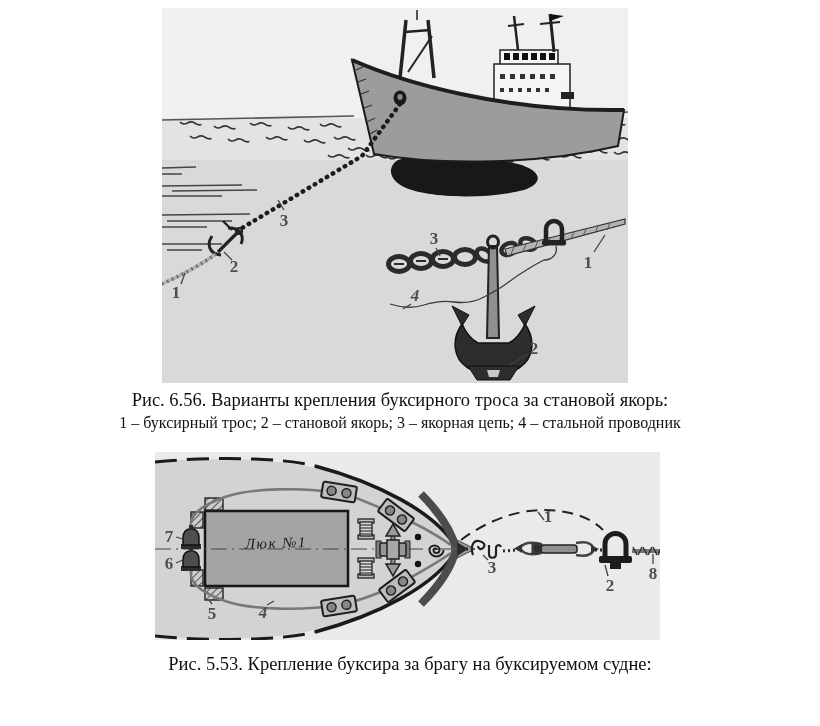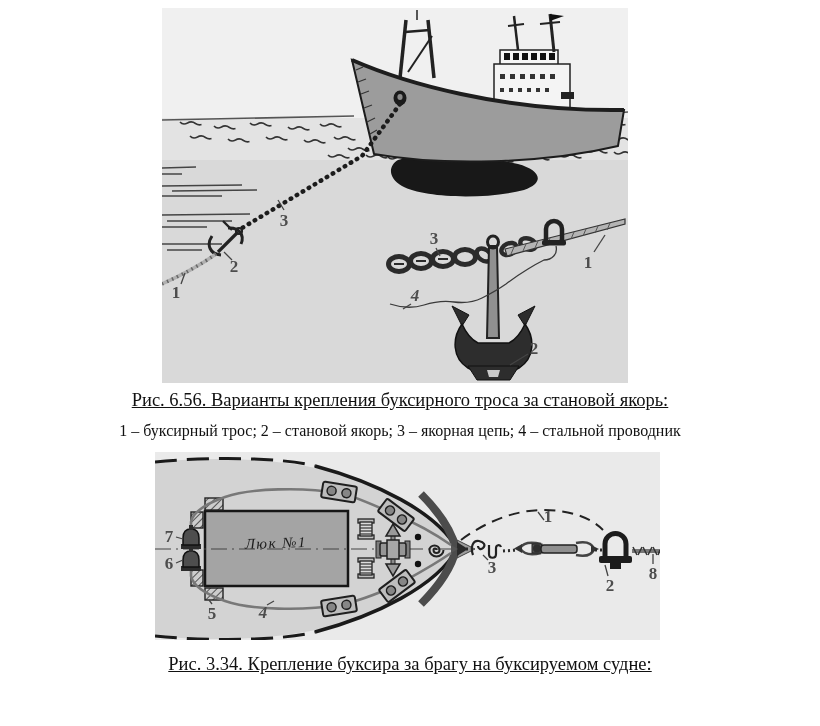--- a/index.html
+++ b/index.html
@@ -1,22 +1,22 @@
 <!DOCTYPE html>
 <html><head>
 <meta charset="utf-8">
 <style>
   html,body{margin:0;padding:0;background:#fff;}
   .page{position:relative;width:820px;height:726px;background:#ffffff;overflow:hidden;
         font-family:"Liberation Serif",serif;}
   .fig{position:absolute;}
   .fig svg{display:block;}
   .caption{position:absolute;text-align:center;color:#111;}
-  .cap-title{font-size:18.5px;line-height:23px;text-decoration:underline;}
-  .cap-legend{font-size:16px;line-height:21px;margin:8px auto;}
+  .cap-title{font-size:18.5px;line-height:23px;}
+  .cap-legend{font-size:16px;line-height:21px;margin:0 auto;}
   .c1{top:389px;left:0;width:800px;}
   .c2{top:653px;left:5px;width:810px;}
   .c2 .cap-legend{max-width:790px;}
   text.callout{font-size:17px;font-weight:bold;fill:#4d4d4d;
                font-family:"Liberation Serif",serif;}
   text.callout.it{font-style:italic;}
   .hatch-label{font-size:15px;font-style:italic;letter-spacing:1.5px;fill:#1d1d1d;
                font-family:"Liberation Serif",serif;}
   .leader{stroke:#444;stroke-width:1.3;fill:none;}
 </style>
@@ -386,16 +386,16 @@
     <text class="callout" x="57" y="167" text-anchor="middle">5</text>
     <text class="callout it" x="108" y="166" text-anchor="middle">4</text>
     <text class="callout" x="337" y="121" text-anchor="middle">3</text>
     <text class="callout" x="393" y="70" text-anchor="middle">1</text>
     <text class="callout" x="455" y="139" text-anchor="middle">2</text>
     <text class="callout" x="498" y="127" text-anchor="middle">8</text>
   </svg>
   </div>
 
   <div class="caption c2">
-    <div class="cap-title">Рис. 3.34. Крепление буксира за брагу на буксируемом судне:</div>
+    <div class="cap-title">Рис. 5.53. Крепление буксира за брагу на буксируемом судне:</div>
   </div>
 
 </div>
 
 </body></html>

